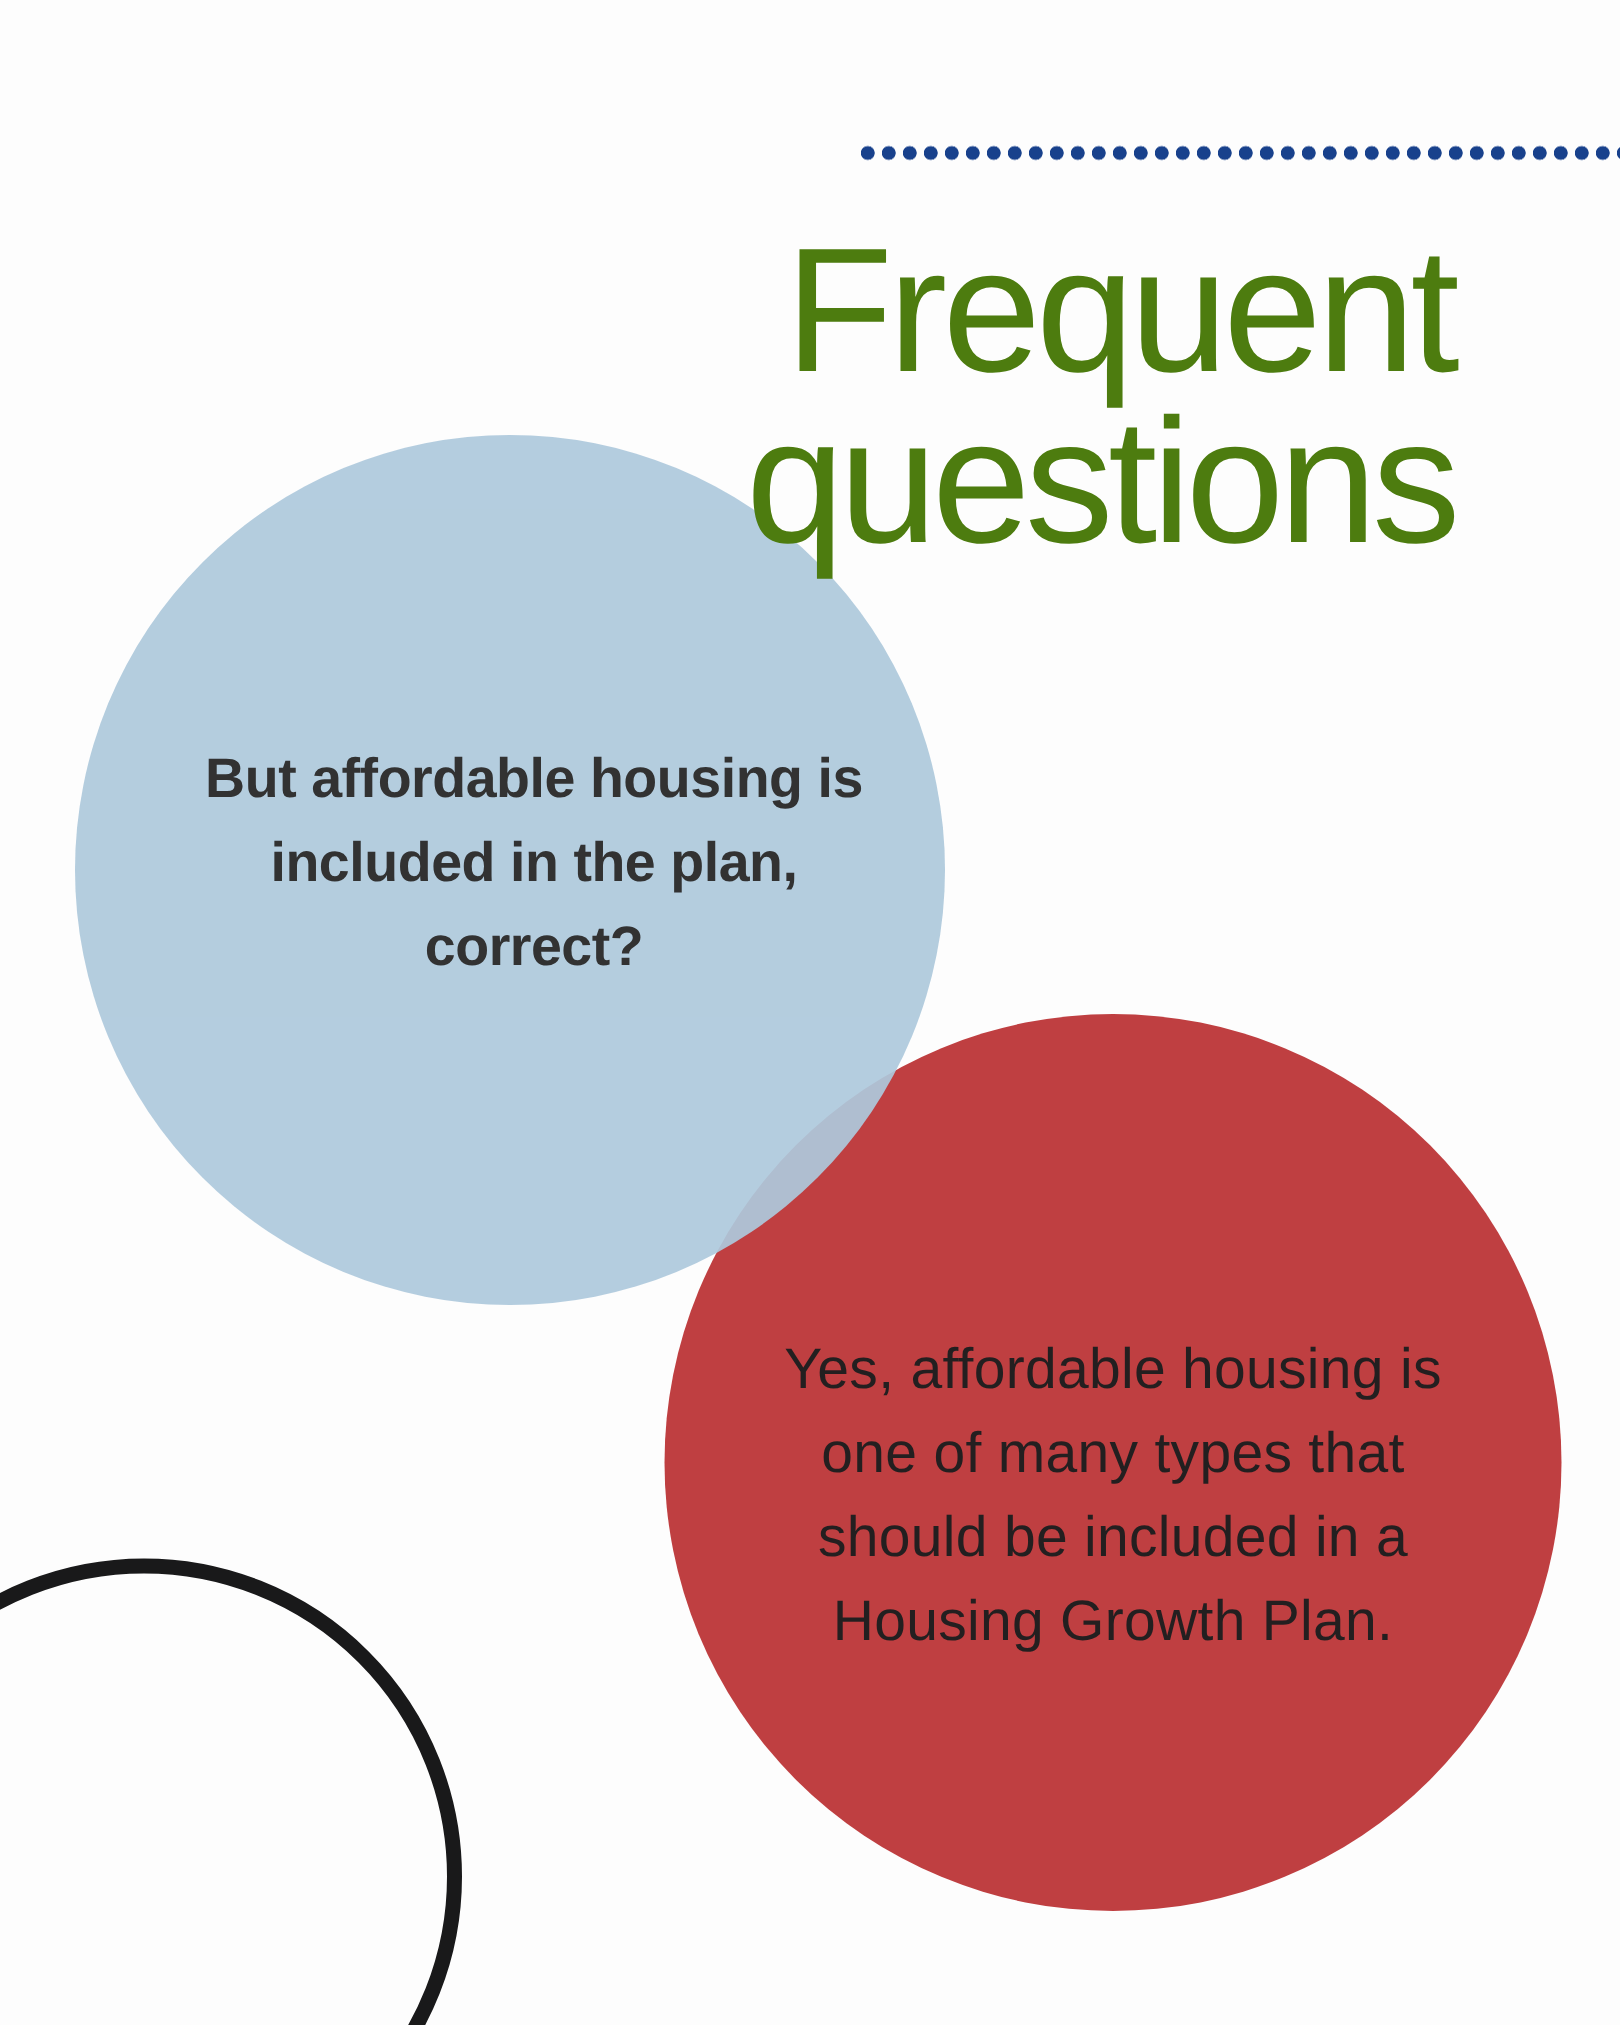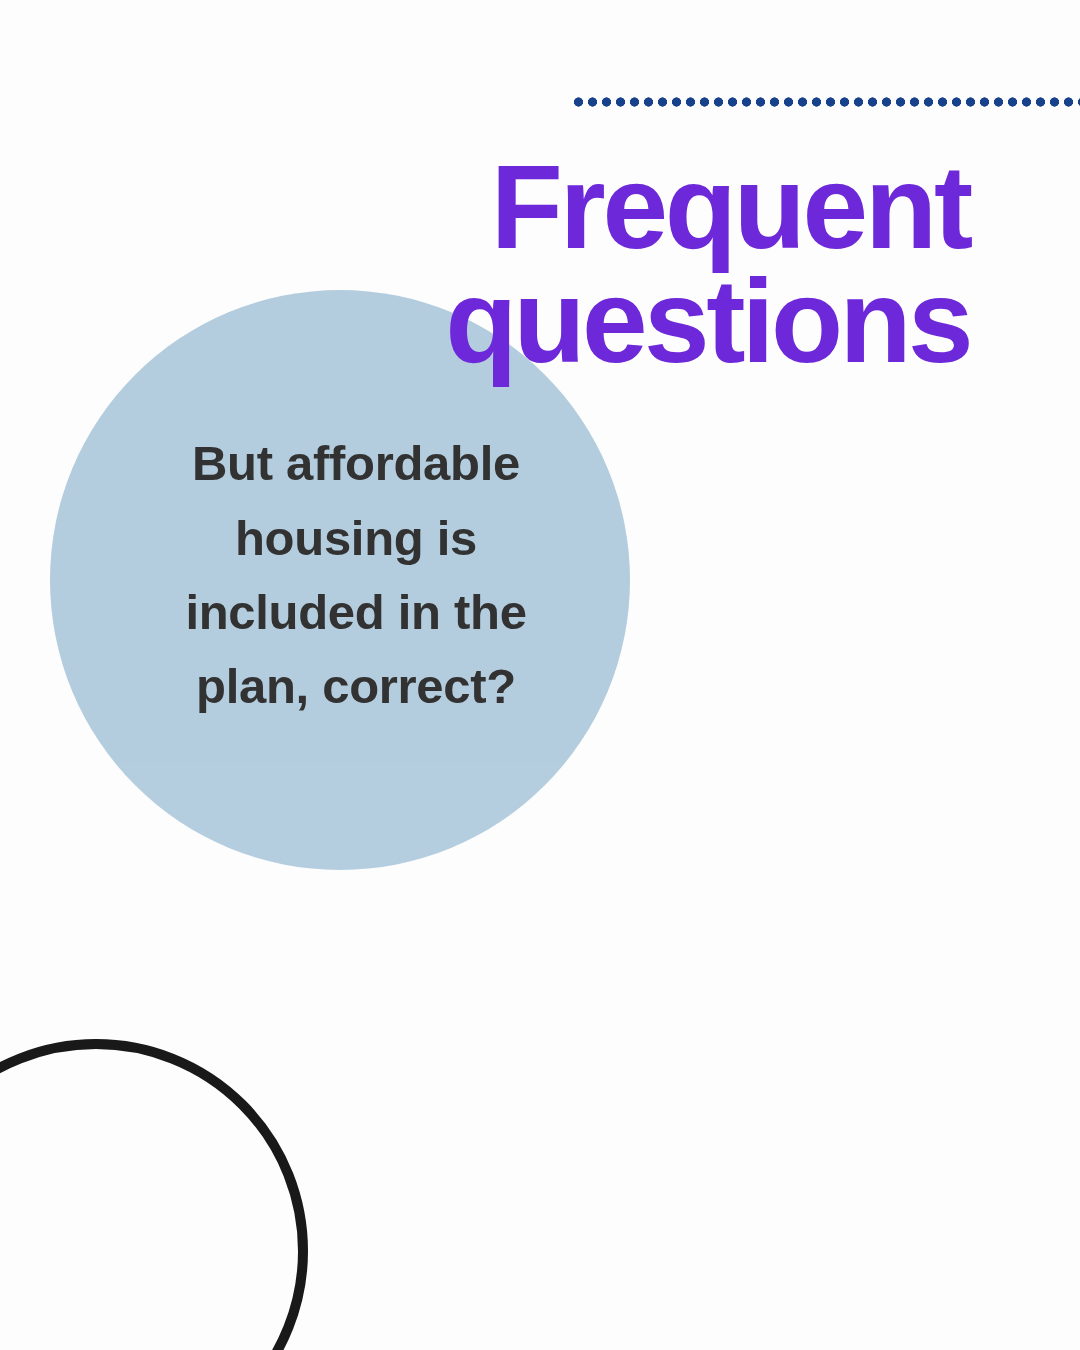--- a/index.html
+++ b/index.html
@@ -28,22 +28,22 @@
     background-repeat: repeat-x;
   }
 
   
   #title {
     position: absolute;
     left: 380px;
     top: 150px;
     width: 590px;
     text-align: right;
-    color: #6d28d9;
-    font-weight: 700;
+    color: #4d7c0f;
+    font-weight: 400;
     font-size: 118px;
     line-height: 0.97;
     letter-spacing: -3.2px;
     z-index: 6;
     pointer-events: none;
   }
   #title .tline { display: block; white-space: nowrap; }
   #title .tline-2 { letter-spacing: -3.6px; text-align: right; }
 
   
@@ -96,37 +96,40 @@
     opacity: 0.92;
     z-index: 4;
     display: flex;
     align-items: center;
     justify-content: center;
   }
   #question-text {
     width: 452px;
     text-align: center;
     color: #212121;
-    font-size: 49px;
+    font-size: 37px;
     font-weight: 700;
     line-height: 1.52;
     letter-spacing: -0.3px;
     margin-top: -10px;
     margin-left: 32px;
   }
 </style>
 </head>
 <body>
 
 <div id="canvas">
 
   <div id="dot-rule"></div>
 
   <div id="ring"></div>
 
+  <div id="circle-answer">
+    <div id="answer-text">Yes, affordable housing is one of many types that should be included in a Housing Growth Plan.</div>
+  </div>
 
   <div id="circle-question">
     <div id="question-text">But affordable housing is included in the plan, correct?</div>
   </div>
 
   <div id="title">
     <span class="tline tline-1">Frequent</span>
     <span class="tline tline-2">questions</span>
   </div>
 

